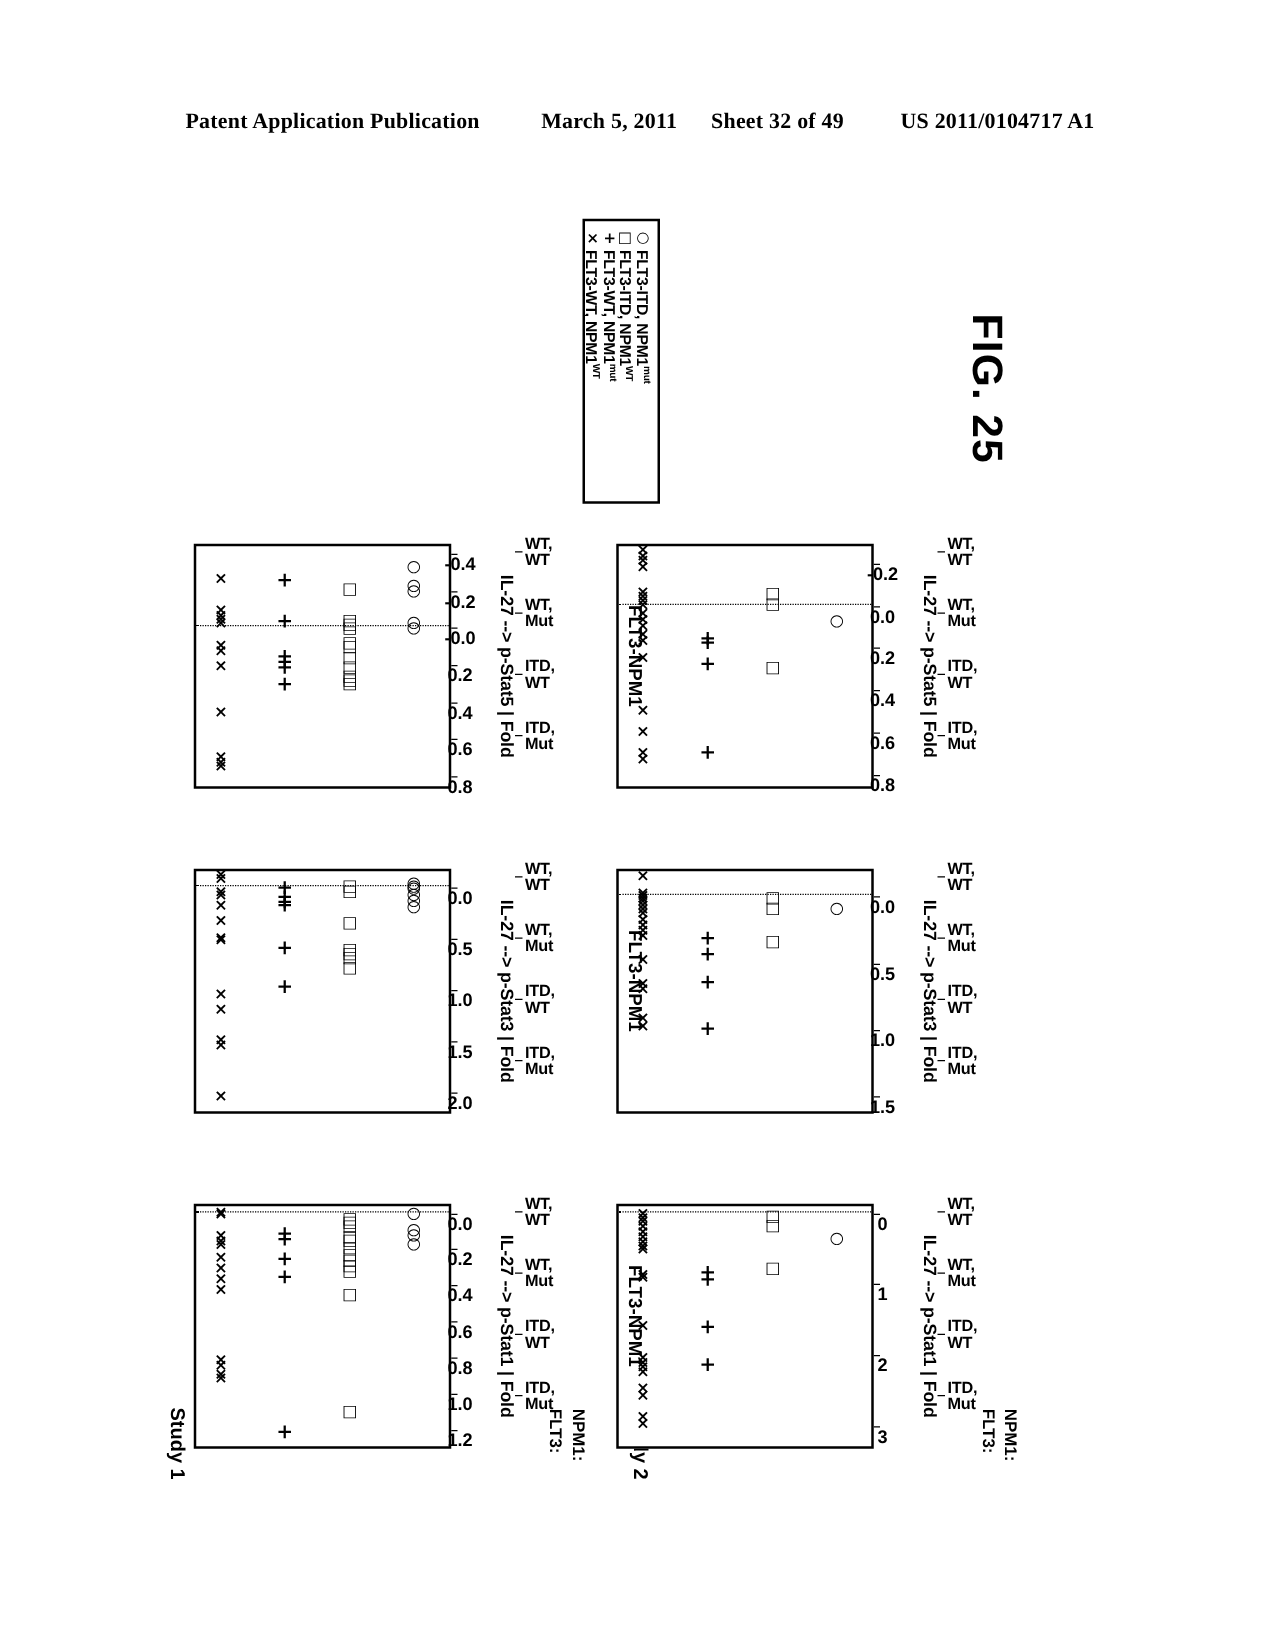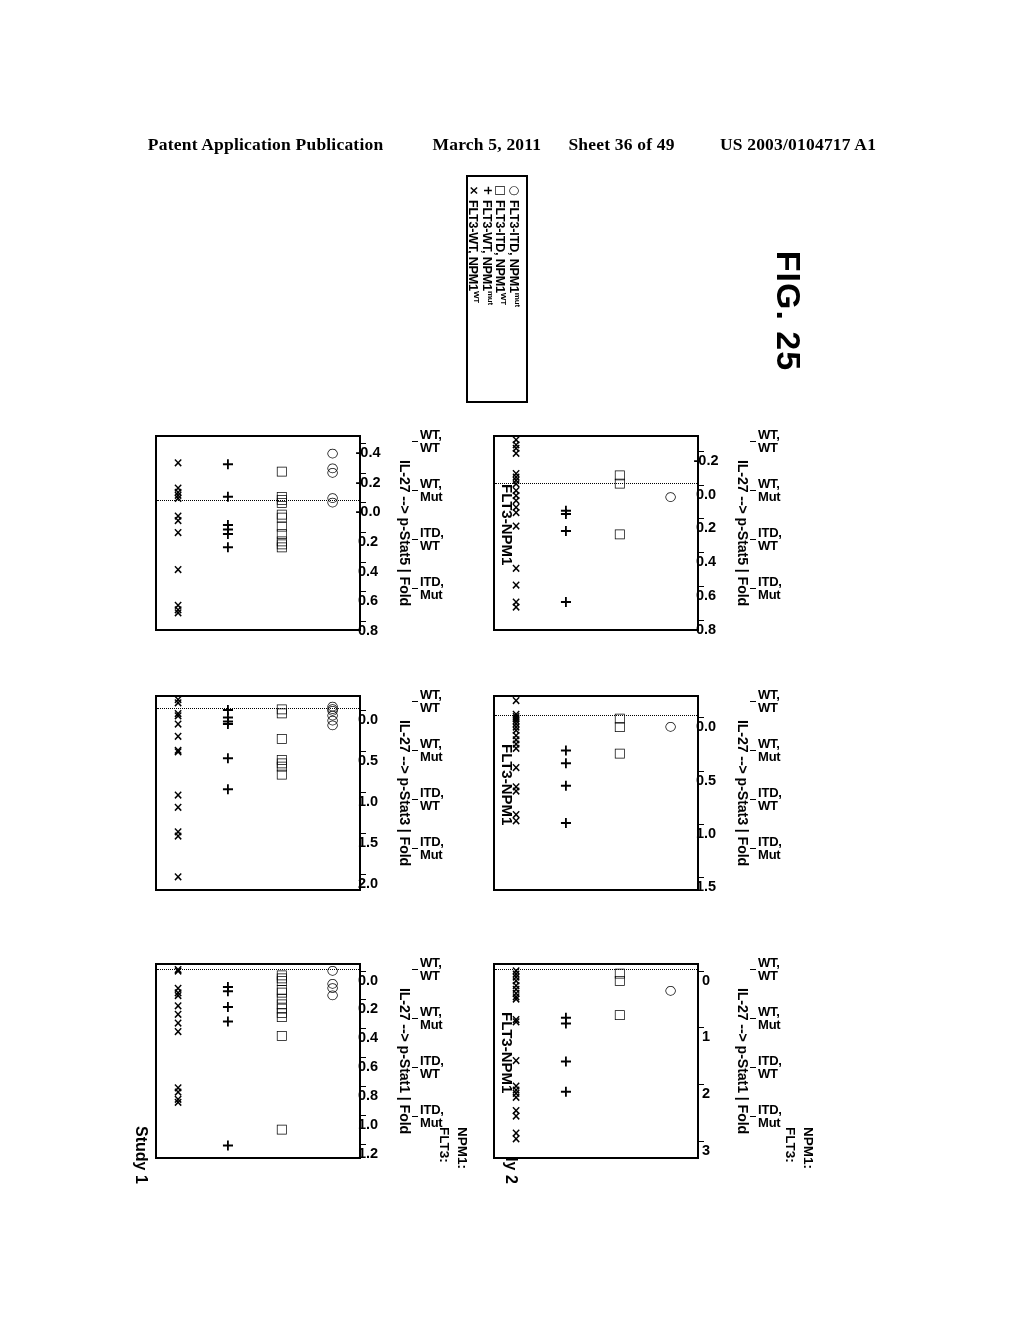--- a/index.html
+++ b/index.html
@@ -14,21 +14,21 @@
   
   #pub-header{
     position:absolute;left:0;top:86px;width:1024px;
     text-align:center;
     font-family:"Liberation Serif", serif;
     font-weight:bold;
     font-size:17.5px;
     letter-spacing:.2px;
     white-space:nowrap;
   }
-  #pub-header span{display:inline-block;vertical-align:baseline;margin-top:48px;}
+  #pub-header span{display:inline-block;vertical-align:baseline;}
   .hdr-gap1{width:40px;}
   .hdr-gap2{width:18px;}
   .hdr-gap3{width:36px;}
 
   
   #fig-label{
     position:absolute;left:724px;top:246px;
     width:130px;height:130px;
     font-size:34px;font-weight:bold;
     letter-spacing:1px;
@@ -155,23 +155,23 @@
   }
 </style>
 </head>
 <body>
 
 <div id="pub-header">
   <span>Patent Application Publication</span>
   <span class="hdr-gap1"></span>
   <span>March 5, 2011</span>
   <span class="hdr-gap2"></span>
-  <span>Sheet 36 of 49</span>
+  <span>Sheet 32 of 49</span>
   <span class="hdr-gap3"></span>
-  <span>US 2003/0104717 A1</span>
+  <span>US 2011/0104717 A1</span>
 </div>
 
 <div id="fig-label">FIG. 25</div>
 
 <div id="legend">
   <div class="legend-row">
     <span class="legend-mark">○</span>
     <span class="legend-lbl"><span>FLT3-ITD, NPM1</span><sup>mut</sup></span>
   </div>
   <div class="legend-row">

